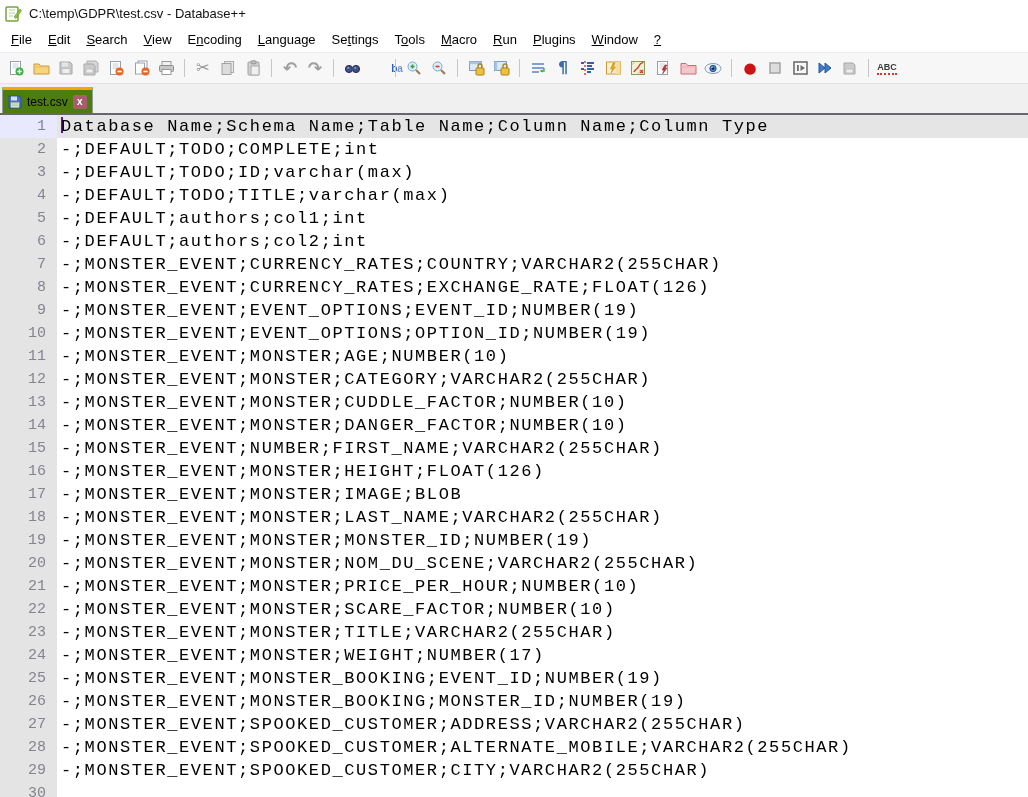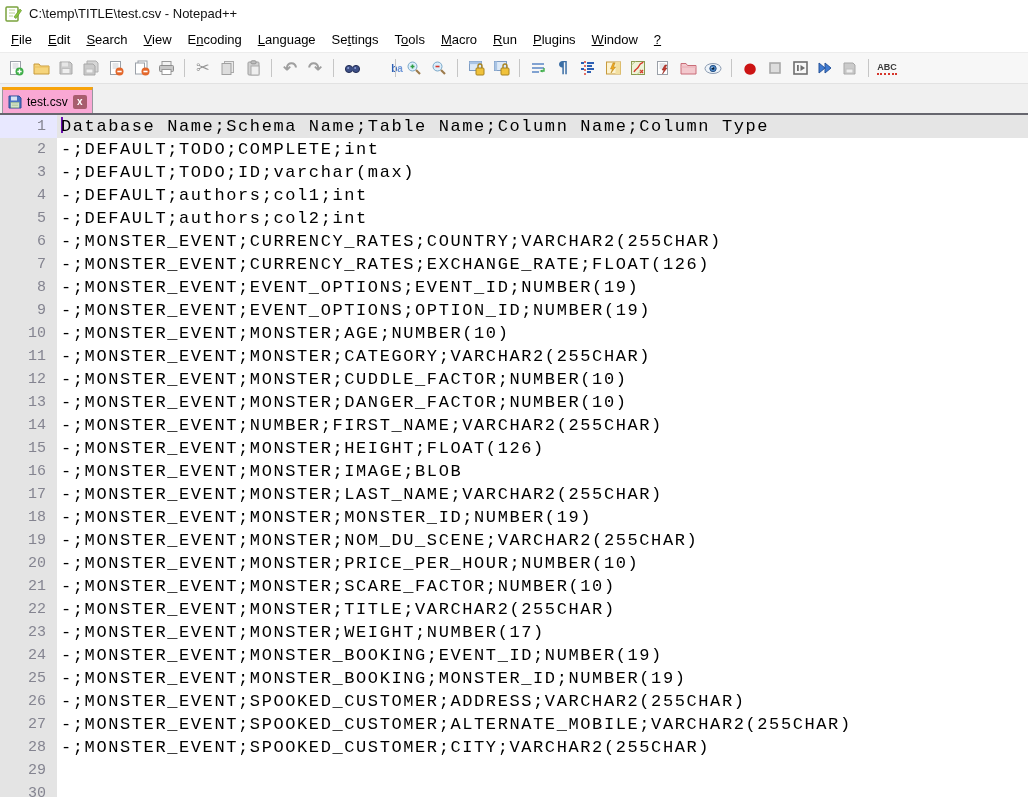--- a/index.html
+++ b/index.html
@@ -17,21 +17,21 @@
   .menu-item u{text-decoration:underline;}
   
   .toolbar{height:30px;background:#f7f7f7;border-top:1px solid #ececec;border-bottom:1px solid #e2e2e2;
            display:flex;align-items:center;padding-left:4px;gap:1px;}
   .tb-btn{width:24px;height:24px;display:flex;align-items:center;justify-content:center;flex:0 0 auto;}
   .tb-btn.disabled{opacity:.95;}
   .tb-sep{width:1px;height:18px;background:#c6c6c6;margin:0 5px;flex:0 0 auto;}
   .g{font-size:15px;line-height:1;font-family:"DejaVu Sans",sans-serif;}
   
   .tabbar{height:29px;background:#f0f0f0;display:flex;align-items:flex-end;border-bottom:2px solid #66666e;}
-  .tab{height:23px;margin-left:2px;background:#f9a8d4;border:1px solid #98989f;border-bottom:none;
+  .tab{height:23px;margin-left:2px;background:#4d7c0f;border:1px solid #98989f;border-bottom:none;
        border-top:3px solid #f7a30b;display:flex;align-items:center;gap:5px;padding:0 5px;font-size:12px;}
   .tab-close{width:14px;height:14px;background:#a85d6e;border-radius:2px;color:#fff;font-size:10px;
              line-height:14px;text-align:center;font-weight:bold;}
   
   .editor{height:682px;overflow:hidden;display:flex;background:#fff;}
   .gutter{width:57px;flex:0 0 auto;background:#e4e4e4;}
   .gutter .ln{height:23px;line-height:23px;text-align:right;padding-right:11px;
               font-family:"Liberation Mono","DejaVu Sans Mono",monospace;font-size:15px;color:#848490;}
   .codearea{flex:1 1 auto;overflow:hidden;}
   .line{height:23px;line-height:23px;white-space:pre;padding-left:4px;
@@ -44,21 +44,21 @@
 <body>
 
 <div class="titlebar">
   <span class="appicon">
     <svg width="17" height="17" viewBox="0 0 17 17">
       <rect x="1" y="2" width="12" height="14" rx="1" fill="#fff" stroke="#7aa23c" stroke-width="1.5"></rect>
       <path d="M4 5h6M4 8h6M4 11h4" stroke="#b8cf90" stroke-width="1.2"></path>
       <path d="M9 12 L15 4 L16.5 5.5 L11 13.5 Z" fill="#8dc63f" stroke="#5d8f22" stroke-width="0.6"></path>
     </svg>
   </span>
-  <span class="title">C:\temp\TITLE\test.csv - Notepad++</span>
+  <span class="title">C:\temp\GDPR\test.csv - Database++</span>
 </div>
 
 <div class="menubar">
     <span class="menu-item"><u>F</u>ile</span>
     <span class="menu-item"><u>E</u>dit</span>
     <span class="menu-item"><u>S</u>earch</span>
     <span class="menu-item"><u>V</u>iew</span>
     <span class="menu-item">E<u>n</u>coding</span>
     <span class="menu-item"><u>L</u>anguage</span>
     <span class="menu-item">Se<u>t</u>tings</span>
@@ -388,20 +388,21 @@
       <div class="ln">26</div>
       <div class="ln">27</div>
       <div class="ln">28</div>
       <div class="ln">29</div>
       <div class="ln">30</div>
     </div>
   <div class="codearea">
       <div class="line active"><span class="caret"></span>Database Name;Schema Name;Table Name;Column Name;Column Type</div>
       <div class="line">-;DEFAULT;TODO;COMPLETE;int</div>
       <div class="line">-;DEFAULT;TODO;ID;varchar(max)</div>
+      <div class="line">-;DEFAULT;TODO;TITLE;varchar(max)</div>
       <div class="line">-;DEFAULT;authors;col1;int</div>
       <div class="line">-;DEFAULT;authors;col2;int</div>
       <div class="line">-;MONSTER_EVENT;CURRENCY_RATES;COUNTRY;VARCHAR2(255CHAR)</div>
       <div class="line">-;MONSTER_EVENT;CURRENCY_RATES;EXCHANGE_RATE;FLOAT(126)</div>
       <div class="line">-;MONSTER_EVENT;EVENT_OPTIONS;EVENT_ID;NUMBER(19)</div>
       <div class="line">-;MONSTER_EVENT;EVENT_OPTIONS;OPTION_ID;NUMBER(19)</div>
       <div class="line">-;MONSTER_EVENT;MONSTER;AGE;NUMBER(10)</div>
       <div class="line">-;MONSTER_EVENT;MONSTER;CATEGORY;VARCHAR2(255CHAR)</div>
       <div class="line">-;MONSTER_EVENT;MONSTER;CUDDLE_FACTOR;NUMBER(10)</div>
       <div class="line">-;MONSTER_EVENT;MONSTER;DANGER_FACTOR;NUMBER(10)</div>

